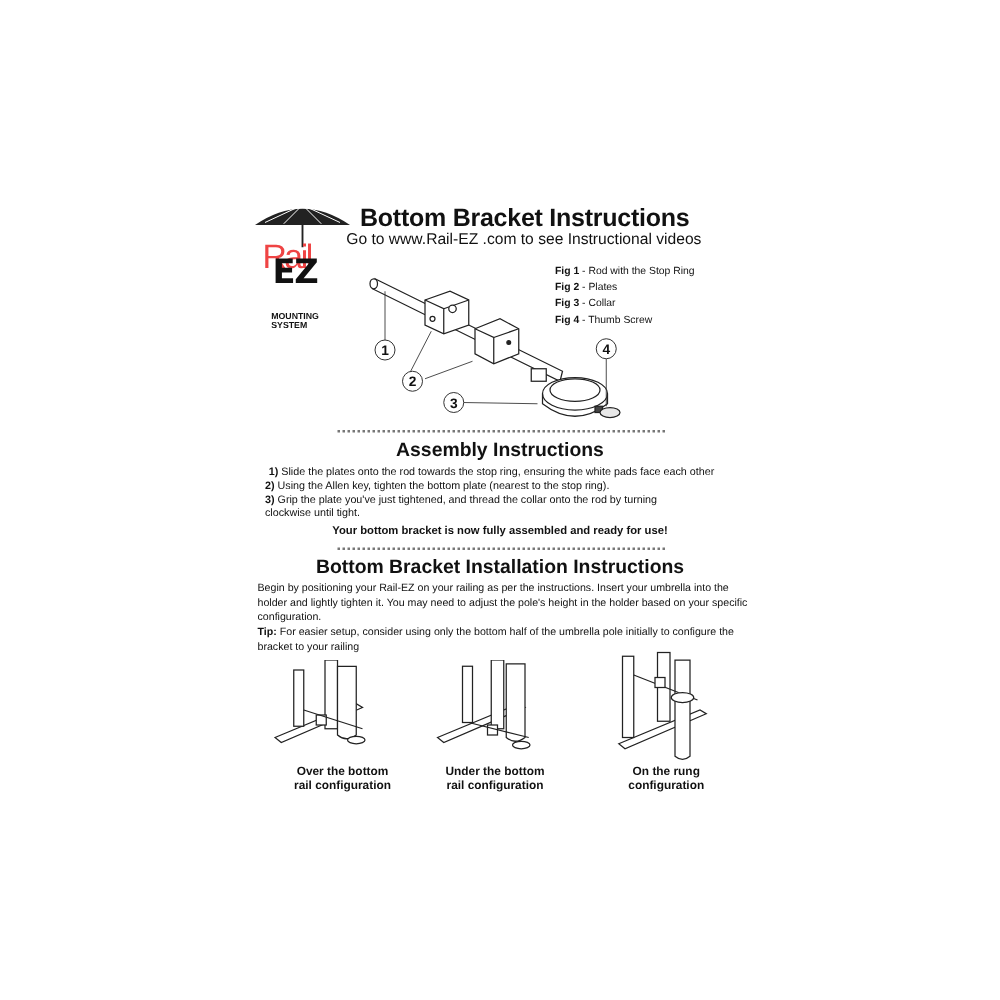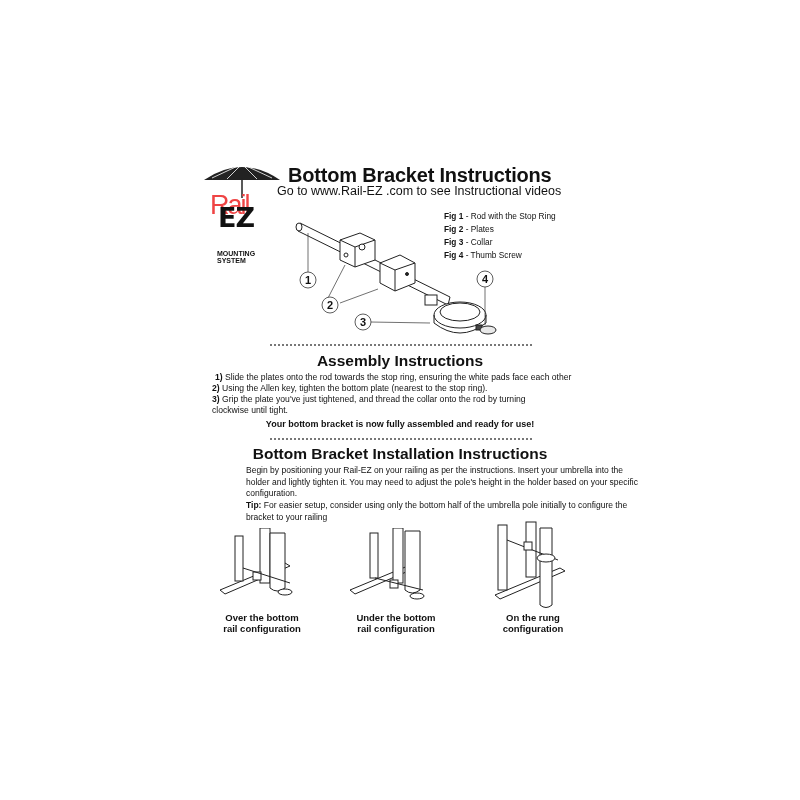--- a/index.html
+++ b/index.html
@@ -11,21 +11,21 @@
   .logo-sub { position:absolute; left:15px; top:92px; font-size:7px; font-weight:700; line-height:7px; color:#111; }
   .title { left:288px; top:164px; font-size:20px; font-weight:700; letter-spacing:-0.2px; }
   .subtitle { left:277px; top:184px; font-size:12.5px; }
   .figs { left:444px; top:210px; font-size:8.3px; line-height:13px; }
   .figs b { font-weight:700; }
   .dots { height:0; border-top:2px dotted #777; }
   .h2 { font-size:15.5px; font-weight:700; text-align:center; width:400px; left:200px; }
   .steps { left:212px; top:372px; width:390px; font-size:8.6px; line-height:11px; }
   .steps .num { font-weight:700; }
   .done { left:200px; width:400px; top:419px; text-align:center; font-size:9px; font-weight:700; }
-  .para { left:206px; width:395px; font-size:8.5px; line-height:11.5px;margin-left:40px; }
+  .para { left:206px; width:395px; font-size:8.5px; line-height:11.5px; }
   .cap { font-size:9.5px; font-weight:700; text-align:center; line-height:11px; width:120px; }
 </style>
 </head>
 <body>
 
 <div class="abs logo">
   <svg width="80" height="40" style="position:absolute;left:0;top:0">
     <path d="M2 22 Q40 -4 78 22 Z" fill="#222"></path>
     <path d="M10 20 L40 6 M25 21 L40 6 M55 21 L40 6 M70 20 L40 6" stroke="#fff" stroke-width="0.8"></path>
     <line x1="40" y1="20" x2="40" y2="40" stroke="#222" stroke-width="1.5"></line>
@@ -137,21 +137,21 @@
     <path d="M15 75 L80 48 L85 51 L20 79 Z"></path>
     <rect x="18" y="5" width="9" height="65"></rect>
     <rect x="46" y="2" width="10" height="55"></rect>
     <path d="M60 8 L72 8 L72 85 Q66 90 60 85 Z"></path>
     <line x1="27" y1="20" x2="78" y2="40"></line>
     <rect x="44" y="22" width="8" height="8"></rect>
     <ellipse cx="66" cy="38" rx="9" ry="4"></ellipse>
   </g>
 </svg>
 
-<div class="abs cap" style="left:202px;top:612px">
+<div class="abs cap" style="left:214px;top:612px">
   <div>Over the bottom</div>
   <div>rail configuration</div>
 </div>
 <div class="abs cap" style="left:336px;top:612px">
   <div>Under the bottom</div>
   <div>rail configuration</div>
 </div>
 <div class="abs cap" style="left:473px;top:612px">
   <div>On the rung</div>
   <div>configuration</div>

